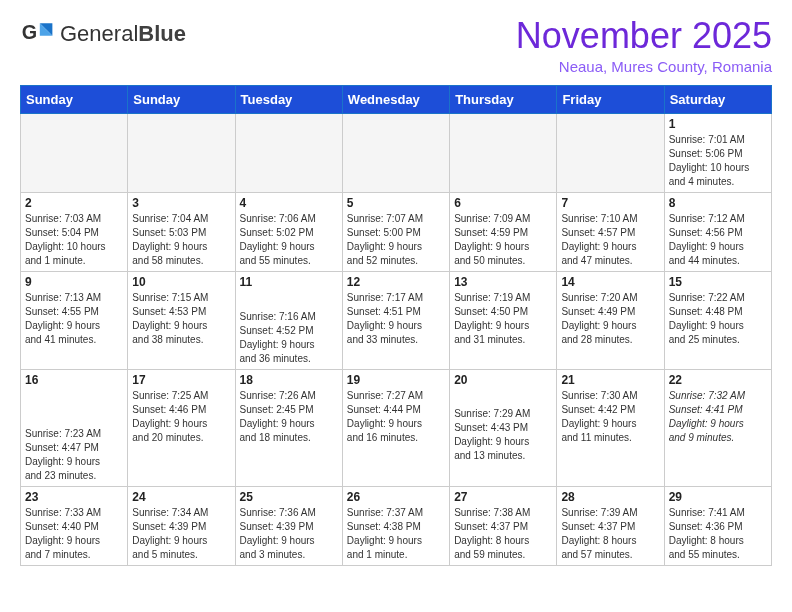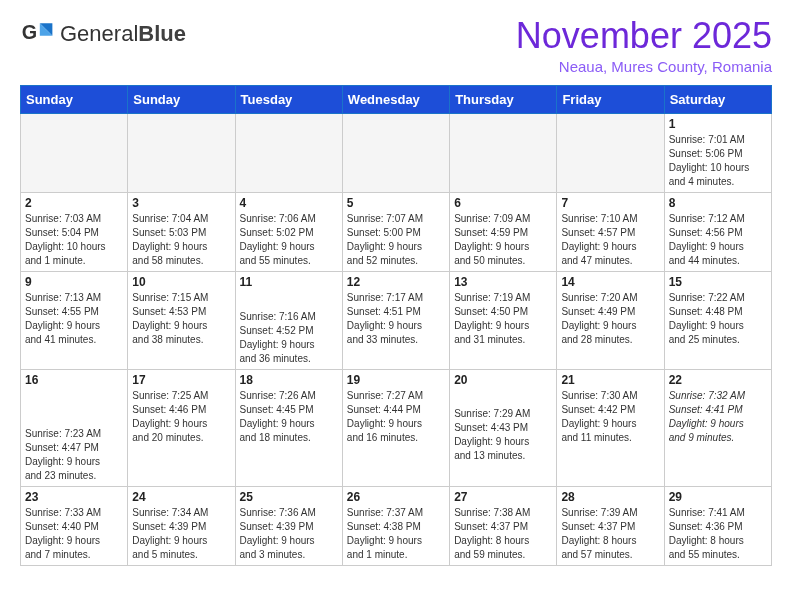--- a/index.html
+++ b/index.html
@@ -260,21 +260,21 @@
           <td>
             <span class="day-number">17</span>
             <div class="day-info" style="white-space: pre-line;">Sunrise: 7:25 AM
 Sunset: 4:46 PM
 Daylight: 9 hours
 and 20 minutes.</div>
           </td>
           <td>
             <span class="day-number">18</span>
             <div class="day-info" style="white-space: pre-line;">Sunrise: 7:26 AM
-Sunset: 4:45 PM
+Sunset: 2:45 PM
 Daylight: 9 hours
 and 18 minutes.</div>
           </td>
           <td>
             <span class="day-number">19</span>
             <div class="day-info" style="white-space: pre-line;">Sunrise: 7:27 AM
 Sunset: 4:44 PM
 Daylight: 9 hours
 and 16 minutes.</div>
           </td>

